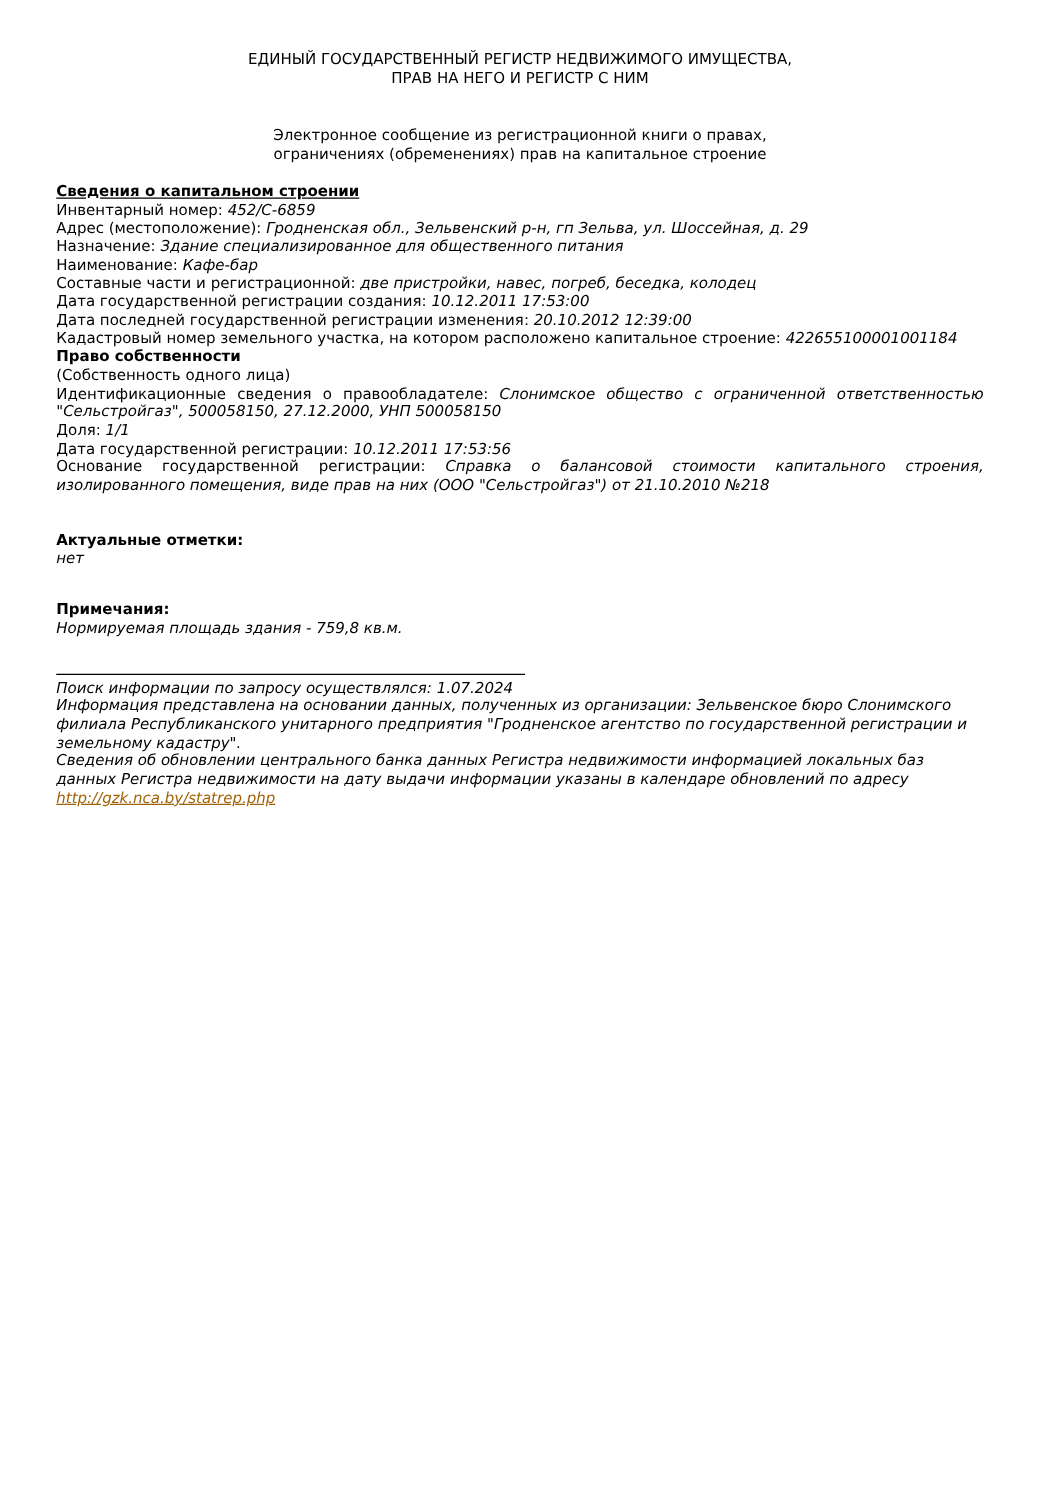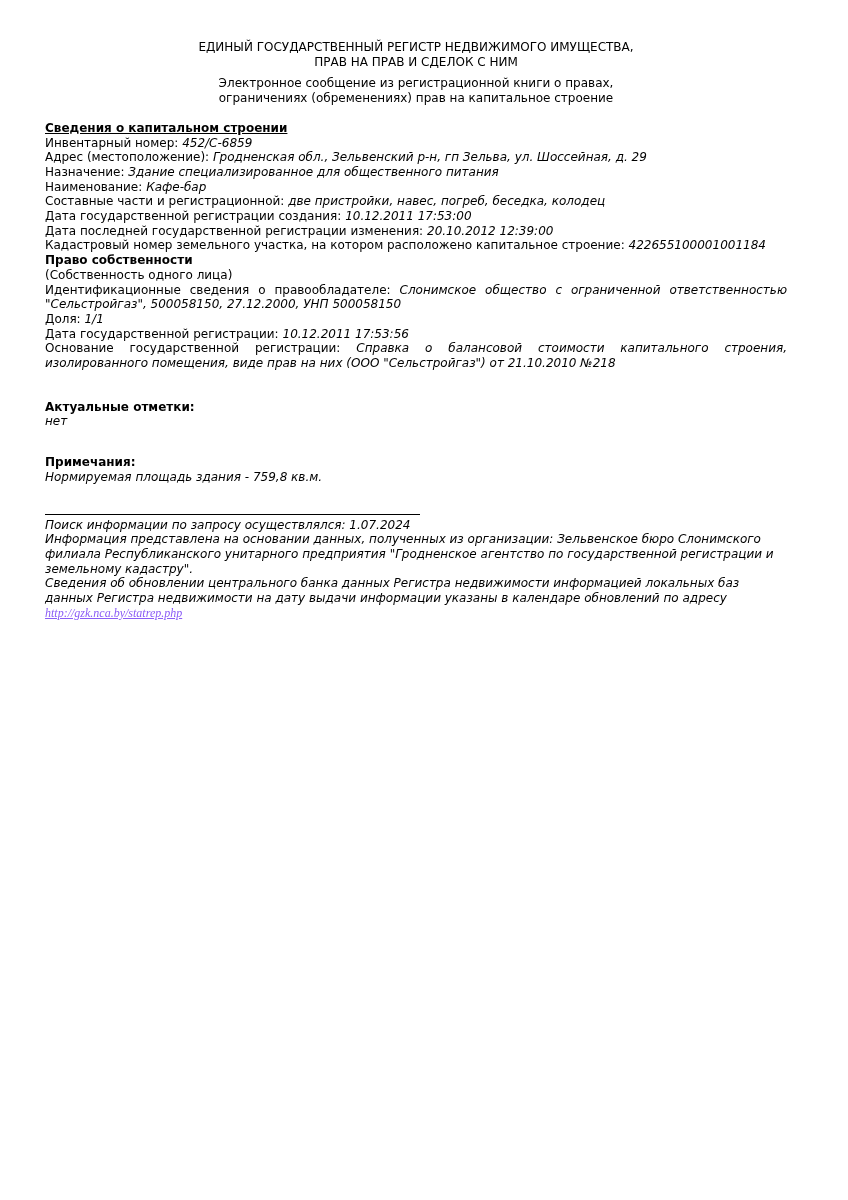--- a/index.html
+++ b/index.html
@@ -15,54 +15,53 @@
     background: #ffffff;
     color: #000000;
     font-family: "DejaVu Sans", "Liberation Sans", sans-serif;
     font-size: 12px;
     line-height: 14.7px;
     overflow: hidden;
   }
   p { margin: 0; }
   .center { text-align: center; }
   .doc-title { margin-top: 0; }
-  .doc-subtitle { margin-top: 7px; }
+  .doc-subtitle { margin-top: 32px; }
   .section-heading {
     font-weight: bold;
   }
   .underlined { text-decoration: underline; }
   .sec1-heading { margin-top: 15px; }
   .val { font-style: italic; }
   .justify { text-align: justify; }
   .ownership { }
   .marks { margin-top: 29px; }
   .notes { margin-top: 26px; }
   .footer { margin-top: 29px; }
   .separator {
     width: 375px;
     height: 0;
     border-top: 1px solid #000000;
     margin-bottom: 3px;
   }
   .footer p { font-style: italic; }
   .doc-link {
-    color: #8b5cf6;
+    color: #a16207;
     font-style: italic;
     text-decoration: underline;
-    font-family: Liberation Serif, serif;
   }
 </style>
 </head>
 <body>
 
 <div class="page">
 
   <div class="doc-title center">
     <p>ЕДИНЫЙ ГОСУДАРСТВЕННЫЙ РЕГИСТР НЕДВИЖИМОГО ИМУЩЕСТВА,</p>
-    <p>ПРАВ НА ПРАВ И СДЕЛОК С НИМ</p>
+    <p>ПРАВ НА НЕГО И РЕГИСТР С НИМ</p>
   </div>
   <div class="doc-subtitle center">
     <p>Электронное сообщение из регистрационной книги о правах,</p>
     <p>ограничениях (обременениях) прав на капитальное строение</p>
   </div>
 
   <div class="building">
     <p class="section-heading underlined sec1-heading">Сведения о капитальном строении</p>
 
     <p><span>Инвентарный номер:</span> <span class="val">452/С-6859</span></p>

